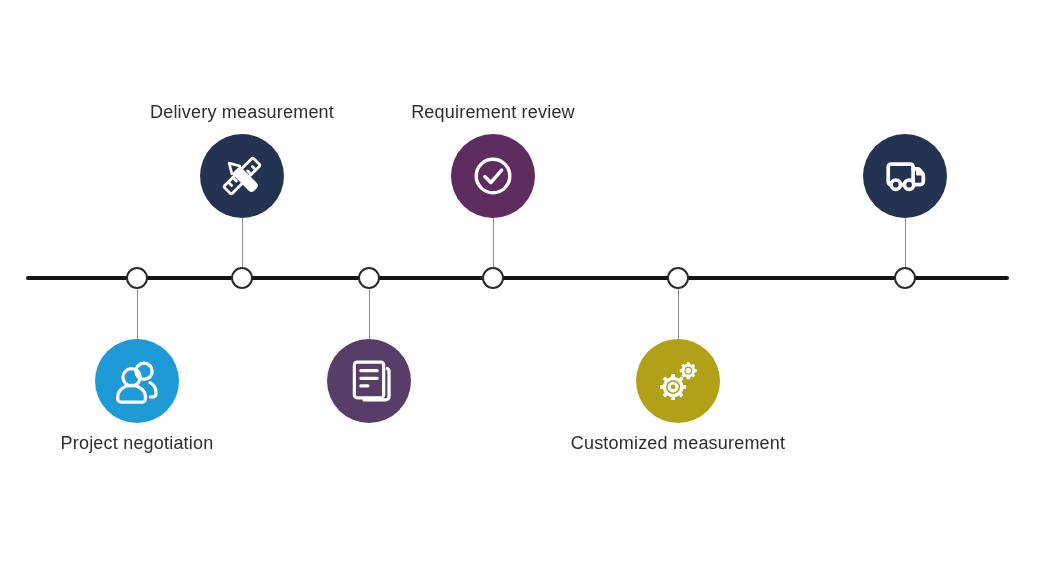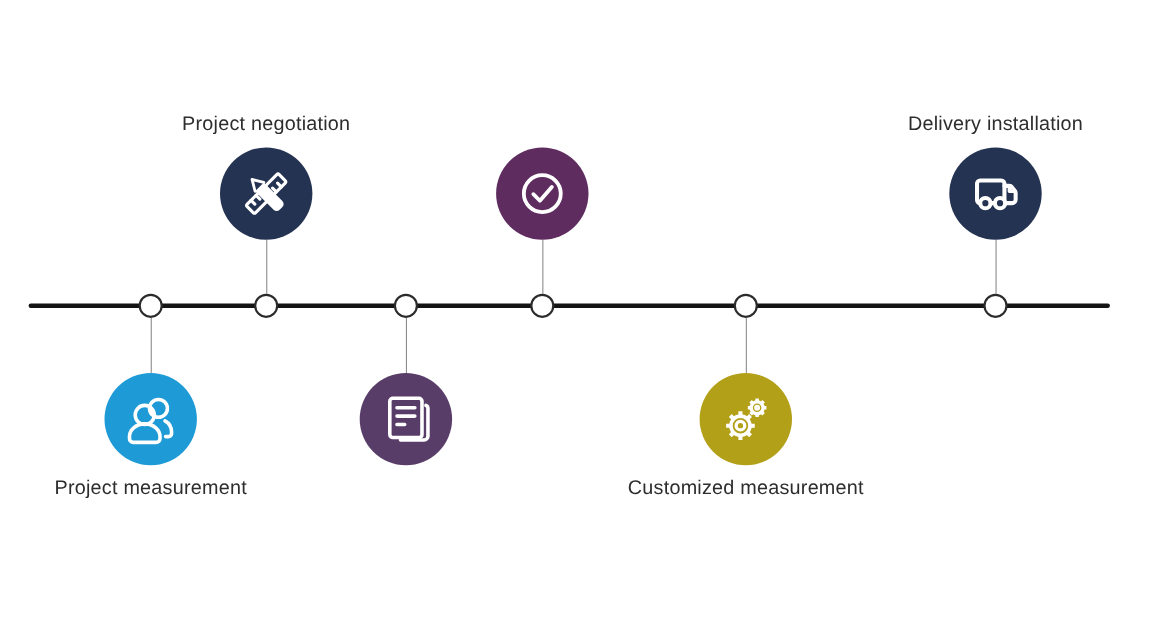--- a/index.html
+++ b/index.html
@@ -46,40 +46,40 @@
     <div class="node-dot"></div>
     <div class="connector"></div>
     <div class="icon-circle" style="background-color: rgb(30, 154, 214); color: rgb(30, 154, 214);">
       <svg viewBox="0 0 48 48" fill="none" stroke="#ffffff" stroke-width="3" stroke-linecap="round" stroke-linejoin="round">
         <circle cx="30.5" cy="15" r="7.5"></circle>
         <path d="M36 25.5 a10.5 10.5 0 0 1 5.5 9.2 V36 a2.7 2.7 0 0 1 -2.7 2.7 h-2.3"></path>
         <circle cx="19" cy="20.5" r="8"></circle>
         <path d="M6.2 40.3 V38.8 a12.8 10.8 0 0 1 25.6 0 v1.5 a3.2 3.2 0 0 1 -3.2 3.2 H9.4 a3.2 3.2 0 0 1 -3.2 -3.2 Z"></path>
       </svg>
     </div>
-    <div class="step-label">Project measurement</div>
+    <div class="step-label">Project negotiation</div>
   </div>
 
   <div class="step above" style="left:122px">
     <div class="node-dot"></div>
     <div class="connector"></div>
     <div class="icon-circle" style="background-color: rgb(37, 51, 82); color: rgb(37, 51, 82);">
       <svg viewBox="0 0 48 48" fill="none" stroke="#ffffff" stroke-linecap="round" stroke-linejoin="round">
         <g transform="rotate(-45 24 24)" stroke-width="2.6">
           <rect x="5" y="19" width="38" height="10" rx="1.5"></rect>
           <path d="M11 19 v4.5 M17 19 v4.5 M31 24.5 v4.5 M37 24.5 v4.5"></path>
         </g>
         <g transform="rotate(45 24 24)">
           <path d="M16 18.8 H38 a3.6 3.6 0 0 1 3.6 3.6 v3.2 a3.6 3.6 0 0 1 -3.6 3.6 H16 Z" fill="#ffffff" stroke="none"></path>
           <path d="M16 18.8 L7.2 24 L16 29.2" stroke-width="2.4"></path>
           <circle cx="8.6" cy="24" r="1.1" fill="#ffffff" stroke="none"></circle>
         </g>
       </svg>
     </div>
-    <div class="step-label">Project negotiation</div>
+    <div class="step-label">Delivery measurement</div>
   </div>
 
   <div class="step below" style="left:249px">
     <div class="node-dot"></div>
     <div class="connector"></div>
     <div class="icon-circle" style="background-color: rgb(89, 61, 105); color: rgb(89, 61, 105);">
       <svg viewBox="0 0 48 48" fill="none" stroke="#ffffff" stroke-width="3" stroke-linecap="round" stroke-linejoin="round">
         <path d="M40.8 12.5 a2.8 2.8 0 0 1 1.7 2.6 V38.3 a3.2 3.2 0 0 1 -3.2 3.2 H19.5"></path>
         <rect x="10.5" y="6.5" width="27" height="33" rx="2.6" fill="currentColor"></rect>
         <path d="M16.5 14.5 H31.5 M16.5 21.5 H31.5 M16.5 28.5 H23"></path>
@@ -89,20 +89,21 @@
 
   <div class="step above" style="left:373px">
     <div class="node-dot"></div>
     <div class="connector"></div>
     <div class="icon-circle" style="background-color: rgb(94, 44, 95); color: rgb(94, 44, 95);">
       <svg viewBox="0 0 48 48" fill="none" stroke="#ffffff" stroke-width="3.2" stroke-linecap="round" stroke-linejoin="round">
         <circle cx="24" cy="24" r="15.5"></circle>
         <path d="M16.5 24.5 l5.5 5.5 L32 18.5"></path>
       </svg>
     </div>
+    <div class="step-label">Requirement review</div>
   </div>
 
   <div class="step below" style="left:558px">
     <div class="node-dot"></div>
     <div class="connector"></div>
     <div class="icon-circle" style="background-color: rgb(179, 160, 25); color: rgb(179, 160, 25);">
       <svg viewBox="0 0 48 48" fill="none" stroke="#ffffff">
         <g stroke-width="3.4" stroke-linecap="butt">
           <path d="M27.5 29.5 H31.5 M25.2 35.2 L28 38 M19.5 37.5 V41.5 M13.8 35.2 L11 38 M11.5 29.5 H7.5 M13.8 23.8 L11 21 M19.5 21.5 V17.5 M25.2 23.8 L28 21"></path>
         </g>
@@ -123,16 +124,15 @@
     <div class="connector"></div>
     <div class="icon-circle" style="background-color: rgb(37, 51, 82); color: rgb(37, 51, 82);">
       <svg viewBox="0 0 48 48" fill="none" stroke="#ffffff" stroke-width="3.4" stroke-linecap="round" stroke-linejoin="round">
         <rect x="8.5" y="13" width="23" height="19" rx="2.6"></rect>
         <path d="M31.5 17.5 h4.2 a2.6 2.6 0 0 1 2.1 1.1 l2.5 3.3 a3 3 0 0 1 .6 1.8 V29 a3 3 0 0 1 -3 3 h-6.4"></path>
         <path d="M35.6 17.5 v4.6 h5" stroke-width="2.8"></path>
         <circle cx="15.5" cy="32" r="4.3" fill="currentColor"></circle>
         <circle cx="27.8" cy="32" r="4.3" fill="currentColor"></circle>
       </svg>
     </div>
-    <div class="step-label">Delivery installation</div>
   </div>
 
 </div>
 
 </body></html>

